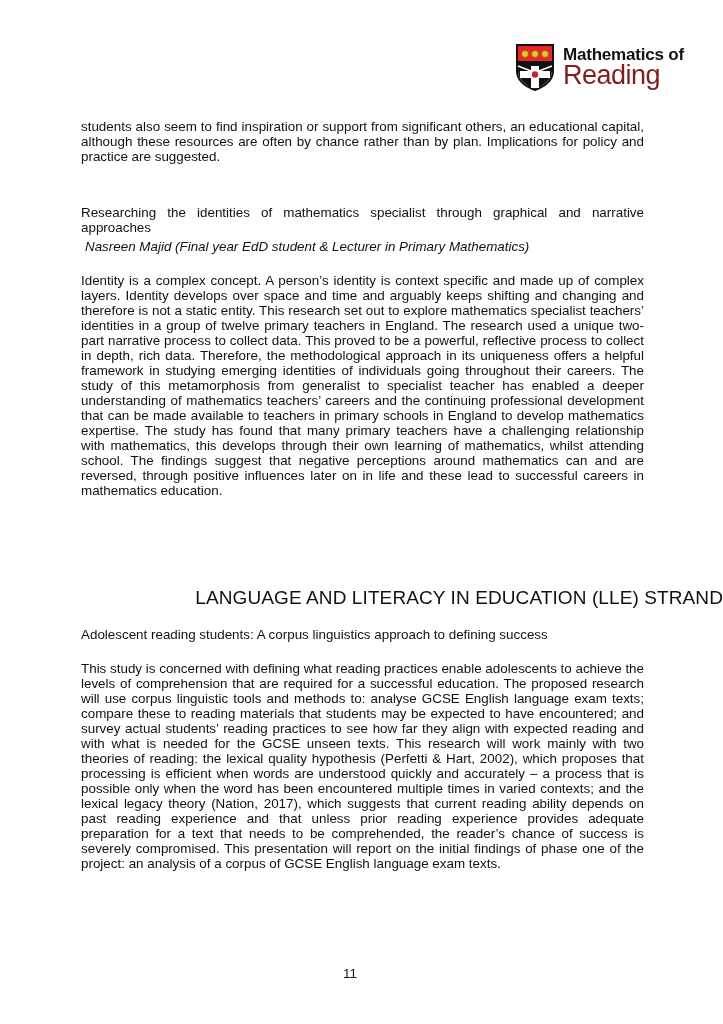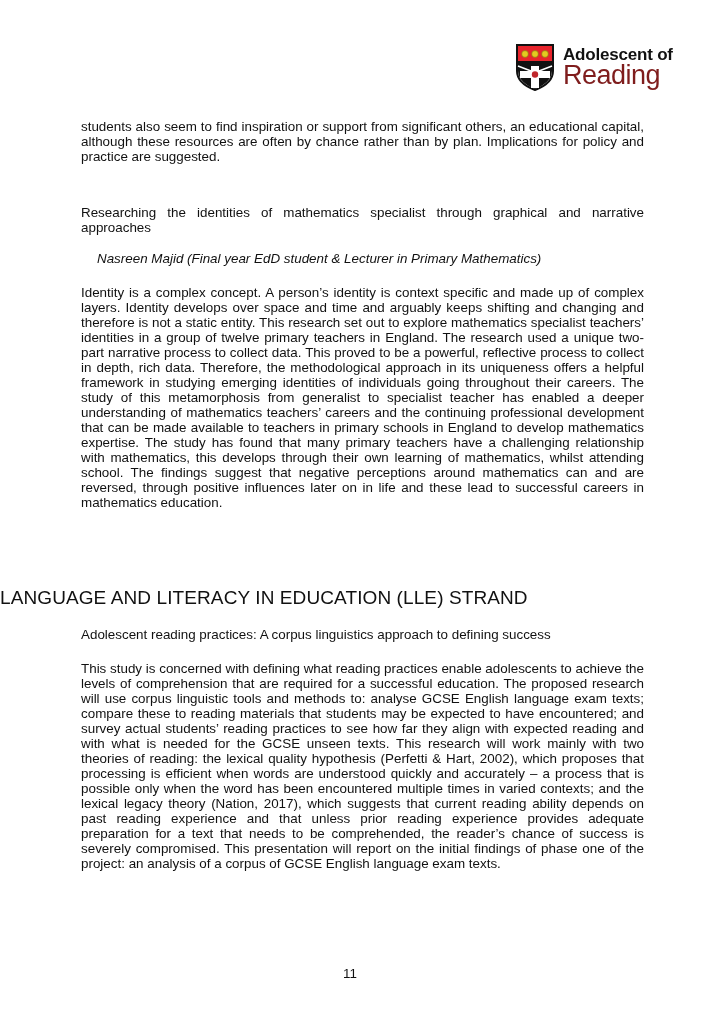--- a/index.html
+++ b/index.html
@@ -5,57 +5,57 @@
   html, body { margin: 0; padding: 0; background: #ffffff; }
   body { width: 723px; height: 1024px; position: relative; overflow: hidden;
          font-family: "Liberation Sans", sans-serif; color: #111; }
   .logo { position: absolute; left: 515px; top: 43px; display: flex; align-items: center; }
   .logo-text { margin-left: 8px; line-height: 1; }
   .logo-line1 { font-size: 17px; font-weight: bold; color: #111; letter-spacing: -0.2px; }
   .logo-line2 { font-size: 27px; font-weight: normal; color: #7f1d1d; margin-top: -1px; letter-spacing: -0.5px; }
   .content { position: absolute; left: 81px; width: 563px; font-size: 13.4px; line-height: 15px; }
   .para { text-align: justify; margin: 0; }
   .title { font-weight: normal; text-align: justify; margin: 0; }
-  .author { font-style: italic; margin: 16px; }
-  .strand { position: absolute; left: 0; width: 723px; text-align: left; font-size: 19px; top: 587px; letter-spacing: 0.1px; }
+  .author { font-style: italic; margin: 4px; }
+  .strand { position: absolute; left: 0; width: 723px; text-align: right; font-size: 19px; top: 587px; letter-spacing: 0.1px; }
   .page-num { position: absolute; left: 0; width: 700px; text-align: center; top: 966px; font-size: 13.4px; }
 </style>
 </head>
 <body>
 
 <div class="logo">
   <svg width="40" height="48" viewBox="0 0 40 48">
     <path d="M2 2 H38 V28 C38 38 28 44 20 47 C12 44 2 38 2 28 Z" fill="#ffffff" stroke="#111" stroke-width="2"></path>
     <rect x="3" y="3" width="34" height="15" fill="#e8242c"></rect>
     <circle cx="10" cy="11" r="3.4" fill="#e5c820" stroke="#7a6a10" stroke-width="0.6"></circle>
     <circle cx="20" cy="11" r="3.4" fill="#e5c820" stroke="#7a6a10" stroke-width="0.6"></circle>
     <circle cx="30" cy="11" r="3.4" fill="#e5c820" stroke="#7a6a10" stroke-width="0.6"></circle>
     <rect x="3" y="18" width="34" height="5" fill="#111"></rect>
     <path d="M3 23 H37 V28 C37 37 28 43 20 46 C12 43 3 37 3 28 Z" fill="#111"></path>
     <rect x="16" y="23" width="8" height="22" fill="#fff"></rect>
     <rect x="5" y="28" width="30" height="7" fill="#fff"></rect>
     <path d="M3 23 L16 28 M37 23 L24 28" stroke="#fff" stroke-width="1.5"></path>
     <circle cx="20" cy="31.5" r="3.2" fill="#c0282d"></circle>
   </svg>
   <div class="logo-text">
-    <div class="logo-line1">Adolescent of</div>
+    <div class="logo-line1">Mathematics of</div>
     <div class="logo-line2">Reading</div>
   </div>
 </div>
 
 <div class="content" style="top:119px;">
   <p class="para">students also seem to find inspiration or support from significant others, an educational capital, although these resources are often by chance rather than by plan. Implications for policy and practice are suggested.</p>
 </div>
 
 <div class="content" style="top:205px;">
   <p class="title">Researching the identities of mathematics specialist through graphical and narrative approaches</p>
   <p class="author">Nasreen Majid (Final year EdD student &amp; Lecturer in Primary Mathematics)</p>
   <p class="para" style="margin-top:19px;">Identity is a complex concept. A person’s identity is context specific and made up of complex layers. Identity develops over space and time and arguably keeps shifting and changing and therefore is not a static entity. This research set out to explore mathematics specialist teachers’ identities in a group of twelve primary teachers in England. The research used a unique two-part narrative process to collect data. This proved to be a powerful, reflective process to collect in depth, rich data. Therefore, the methodological approach in its uniqueness offers a helpful framework in studying emerging identities of individuals going throughout their careers. The study of this metamorphosis from generalist to specialist teacher has enabled a deeper understanding of mathematics teachers’ careers and the continuing professional development that can be made available to teachers in primary schools in England to develop mathematics expertise. The study has found that many primary teachers have a challenging relationship with mathematics, this develops through their own learning of mathematics, whilst attending school. The findings suggest that negative perceptions around mathematics can and are reversed, through positive influences later on in life and these lead to successful careers in mathematics education.</p>
 </div>
 
 <div class="strand">LANGUAGE AND LITERACY IN EDUCATION (LLE) STRAND</div>
 
 <div class="content" style="top:627px;">
-  <p class="title">Adolescent reading practices: A corpus linguistics approach to defining success</p>
+  <p class="title">Adolescent reading students: A corpus linguistics approach to defining success</p>
   <p class="para" style="margin-top:19px;">This study is concerned with defining what reading practices enable adolescents to achieve the levels of comprehension that are required for a successful education. The proposed research will use corpus linguistic tools and methods to: analyse GCSE English language exam texts; compare these to reading materials that students may be expected to have encountered; and survey actual students’ reading practices to see how far they align with expected reading and with what is needed for the GCSE unseen texts. This research will work mainly with two theories of reading: the lexical quality hypothesis (Perfetti &amp; Hart, 2002), which proposes that processing is efficient when words are understood quickly and accurately – a process that is possible only when the word has been encountered multiple times in varied contexts; and the lexical legacy theory (Nation, 2017), which suggests that current reading ability depends on past reading experience and that unless prior reading experience provides adequate preparation for a text that needs to be comprehended, the reader’s chance of success is severely compromised. This presentation will report on the initial findings of phase one of the project: an analysis of a corpus of GCSE English language exam texts.</p>
 </div>
 
 <div class="page-num">11</div>
 
 </body></html>

